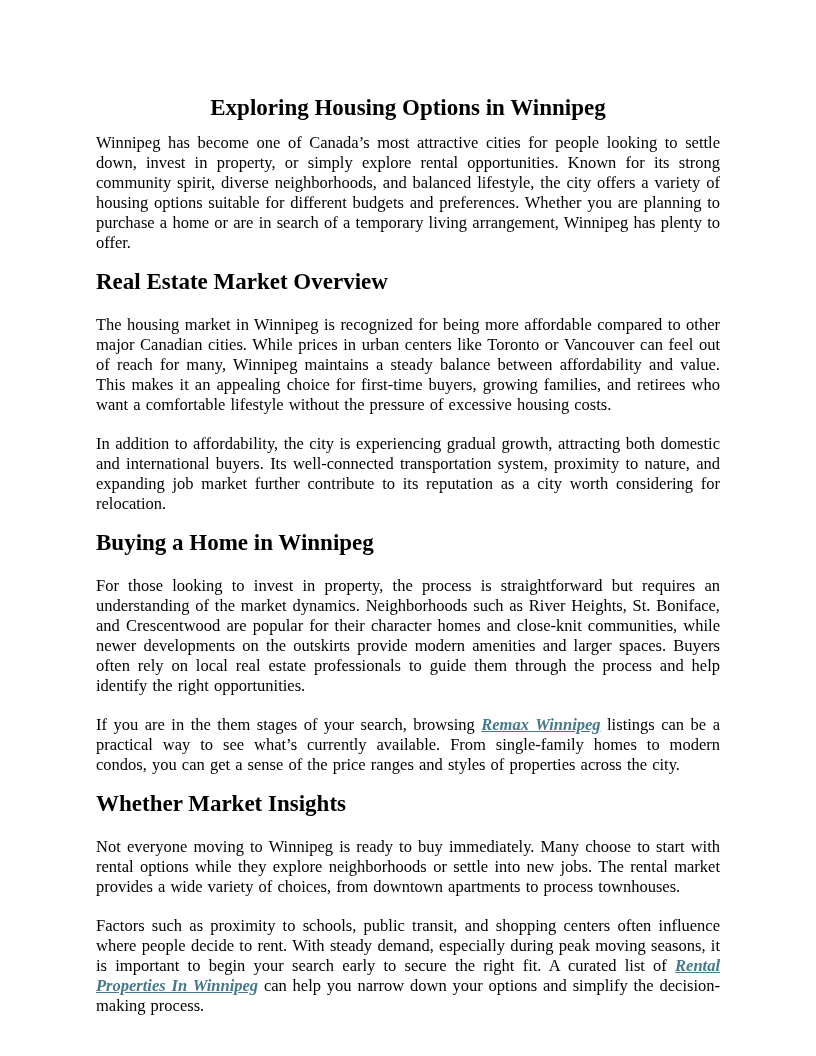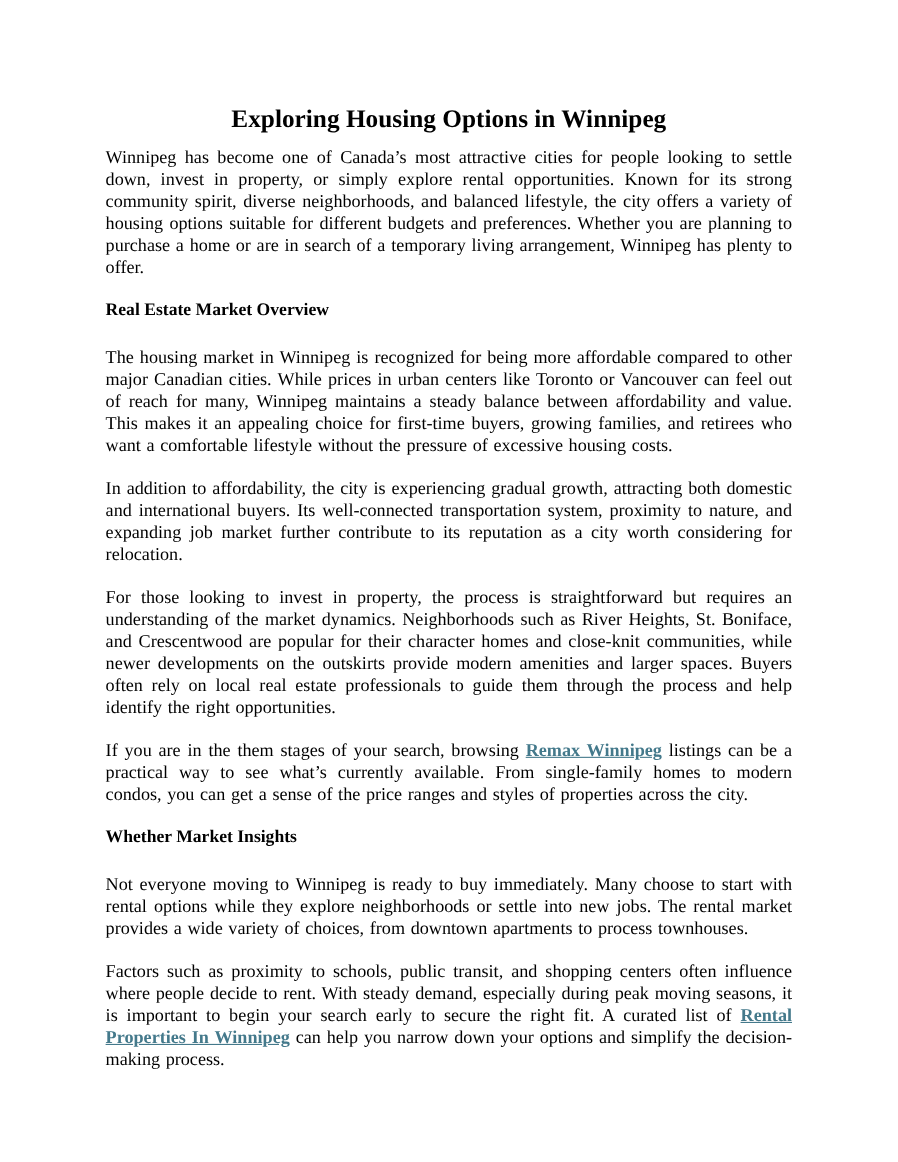--- a/index.html
+++ b/index.html
@@ -26,47 +26,49 @@
     margin: 0 0 12px 0;
   }
   .doc-para {
     font-size: 16.5px;
     line-height: 20px;
     margin: 12px 0 19px 0;
     text-align: justify;
     word-spacing: 1px;
   }
   .doc-heading {
-    font-size: 16px;
+    font-size: 23px;
     line-height: 19px;
     font-weight: bold;
     margin: 0 0 24px 0;
     text-align: left;
   }
   .doc-link {
     font-weight: bold;
     text-decoration: underline;
     cursor: pointer;
+    font-style: italic;
   }
 </style>
 </head>
 <body>
 
 <div class="page">
 
   <h1 class="doc-title">Exploring Housing Options in Winnipeg</h1>
 
   <p class="doc-para">Winnipeg has become one of Canada’s most attractive cities for people looking to settle down, invest in property, or simply explore rental opportunities. Known for its strong community spirit, diverse neighborhoods, and balanced lifestyle, the city offers a variety of housing options suitable for different budgets and preferences. Whether you are planning to purchase a home or are in search of a temporary living arrangement, Winnipeg has plenty to offer.</p>
 
   <h2 class="doc-heading">Real Estate Market Overview</h2>
 
   <p class="doc-para">The housing market in Winnipeg is recognized for being more affordable compared to other major Canadian cities. While prices in urban centers like Toronto or Vancouver can feel out of reach for many, Winnipeg maintains a steady balance between affordability and value. This makes it an appealing choice for first-time buyers, growing families, and retirees who want a comfortable lifestyle without the pressure of excessive housing costs.</p>
 
   <p class="doc-para">In addition to affordability, the city is experiencing gradual growth, attracting both domestic and international buyers. Its well-connected transportation system, proximity to nature, and expanding job market further contribute to its reputation as a city worth considering for relocation.</p>
 
+  <h2 class="doc-heading">Buying a Home in Winnipeg</h2>
 
   <p class="doc-para">For those looking to invest in property, the process is straightforward but requires an understanding of the market dynamics. Neighborhoods such as River Heights, St. Boniface, and Crescentwood are popular for their character homes and close-knit communities, while newer developments on the outskirts provide modern amenities and larger spaces. Buyers often rely on local real estate professionals to guide them through the process and help identify the right opportunities.</p>
 
   <p class="doc-para"><span>If you are in the them stages of your search, browsing </span><a href="#" class="doc-link" style="color: rgb(68, 121, 139);">Remax Winnipeg</a><span> listings can be a practical way to see what’s currently available. From single-family homes to modern condos, you can get a sense of the price ranges and styles of properties across the city.</span></p>
 
   <h2 class="doc-heading">Whether Market Insights</h2>
 
   <p class="doc-para">Not everyone moving to Winnipeg is ready to buy immediately. Many choose to start with rental options while they explore neighborhoods or settle into new jobs. The rental market provides a wide variety of choices, from downtown apartments to process townhouses.</p>
 
   <p class="doc-para"><span>Factors such as proximity to schools, public transit, and shopping centers often influence where people decide to rent. With steady demand, especially during peak moving seasons, it is important to begin your search early to secure the right fit. A curated list of </span><a href="#" class="doc-link" style="color: rgb(68, 121, 139);">Rental Properties In Winnipeg</a><span> can help you narrow down your options and simplify the decision-making process.</span></p>

